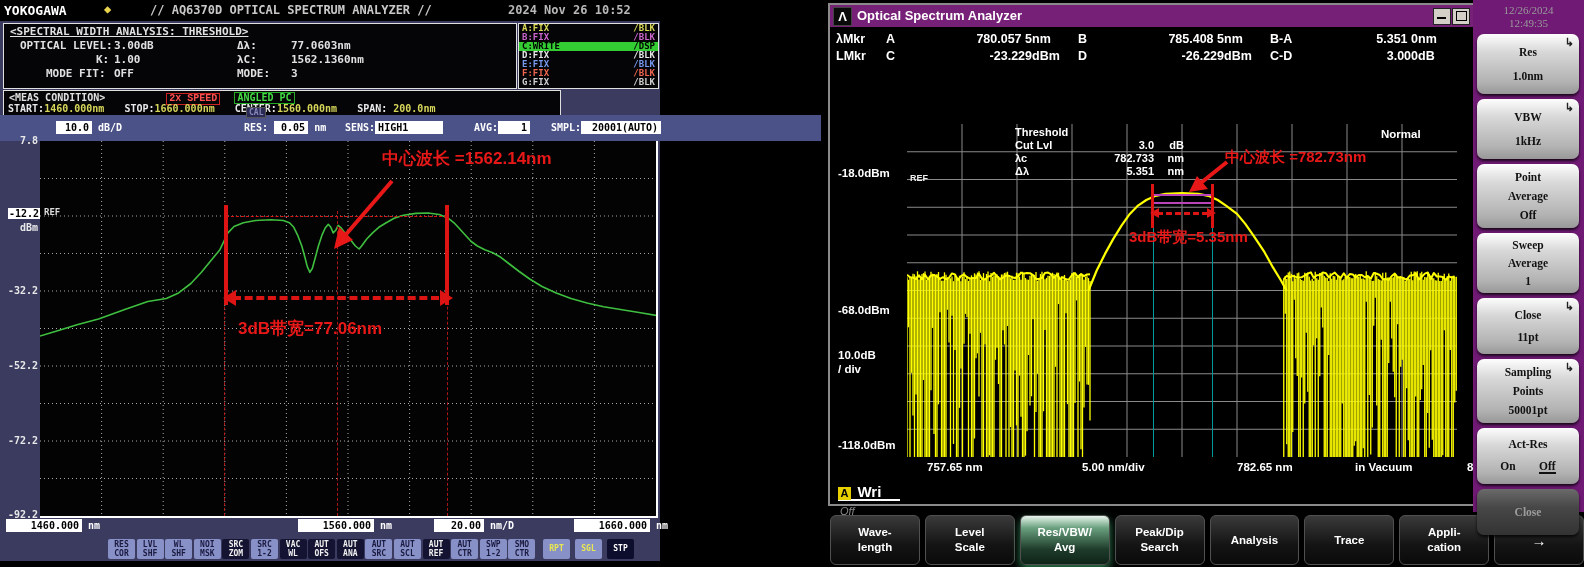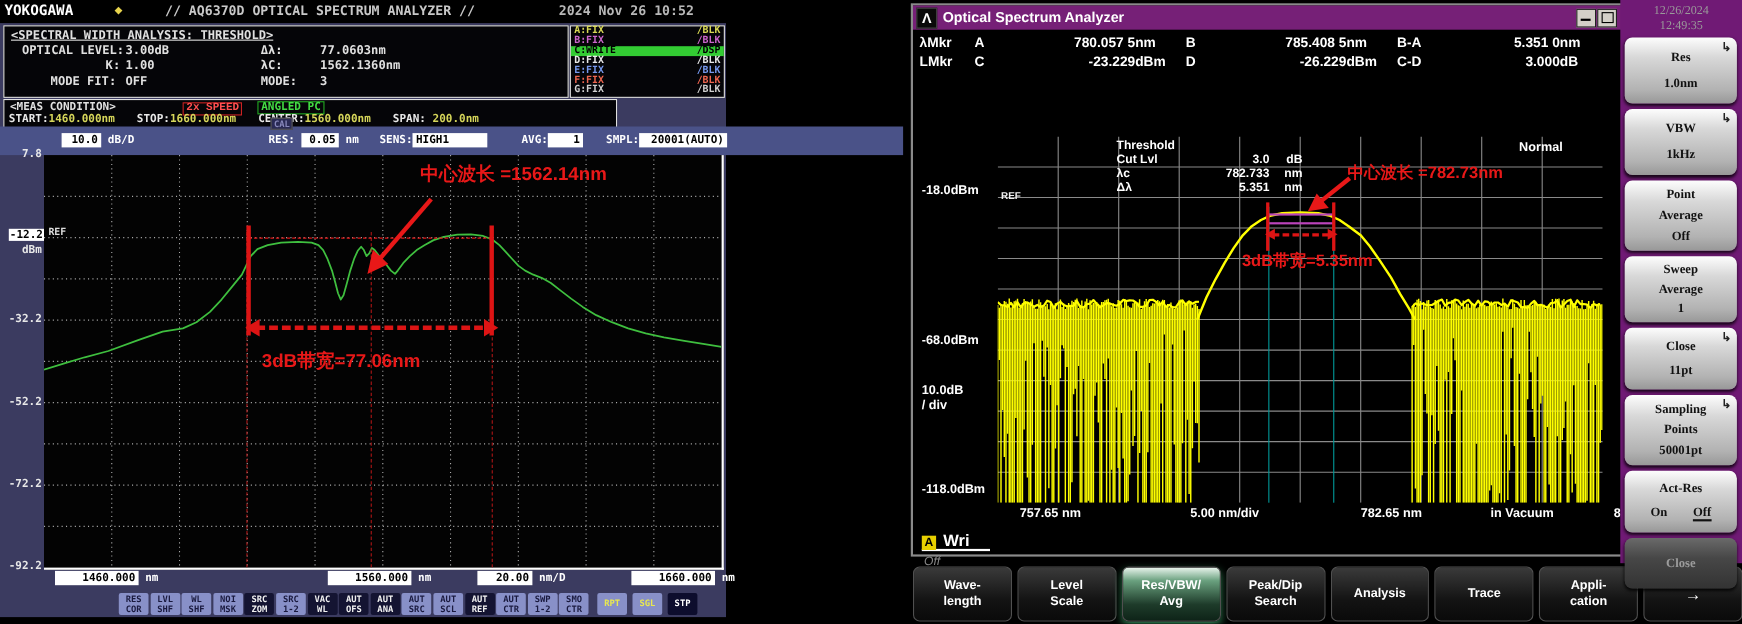--- a/index.html
+++ b/index.html
@@ -247,21 +247,21 @@
       <svg class="abs" style="left:0;top:0;" width="616" height="375">
         <line x1="352" y1="40" x2="302" y2="98" stroke="#e81818" stroke-width="4"></line>
         <polygon points="294,108 299,86 313,99" fill="#e81818"></polygon>
       </svg>
       <div class="ann1-left red">中心波长 =1562.14nm</div>
       <div class="ann2-left red">3dB带宽=77.06nm</div>
     </div>
   </div>
 
   <div id="yk-xrow" class="abs">
-    <span class="xg" style="left:6px;margin-left:44px;"><span class="wbox" style="width:70px;">1460.000</span> <span>nm</span></span>
+    <span class="xg" style="left:6px;"><span class="wbox" style="width:70px;">1460.000</span> <span>nm</span></span>
     <span class="xg" style="left:298px;"><span class="wbox" style="width:70px;">1560.000</span> <span>nm</span></span>
     <span class="xg" style="left:434px;"><span class="wbox" style="width:44px;">20.00</span> <span>nm/D</span></span>
     <span class="xg" style="left:574px;"><span class="wbox" style="width:70px;">1660.000</span> <span>nm</span></span>
   </div>
 
   <div id="yk-toolbar" class="abs">
       <div class="tb tb-light" style="left: 108px;">
         <div>RES</div>
         <div>COR</div>
       </div>

